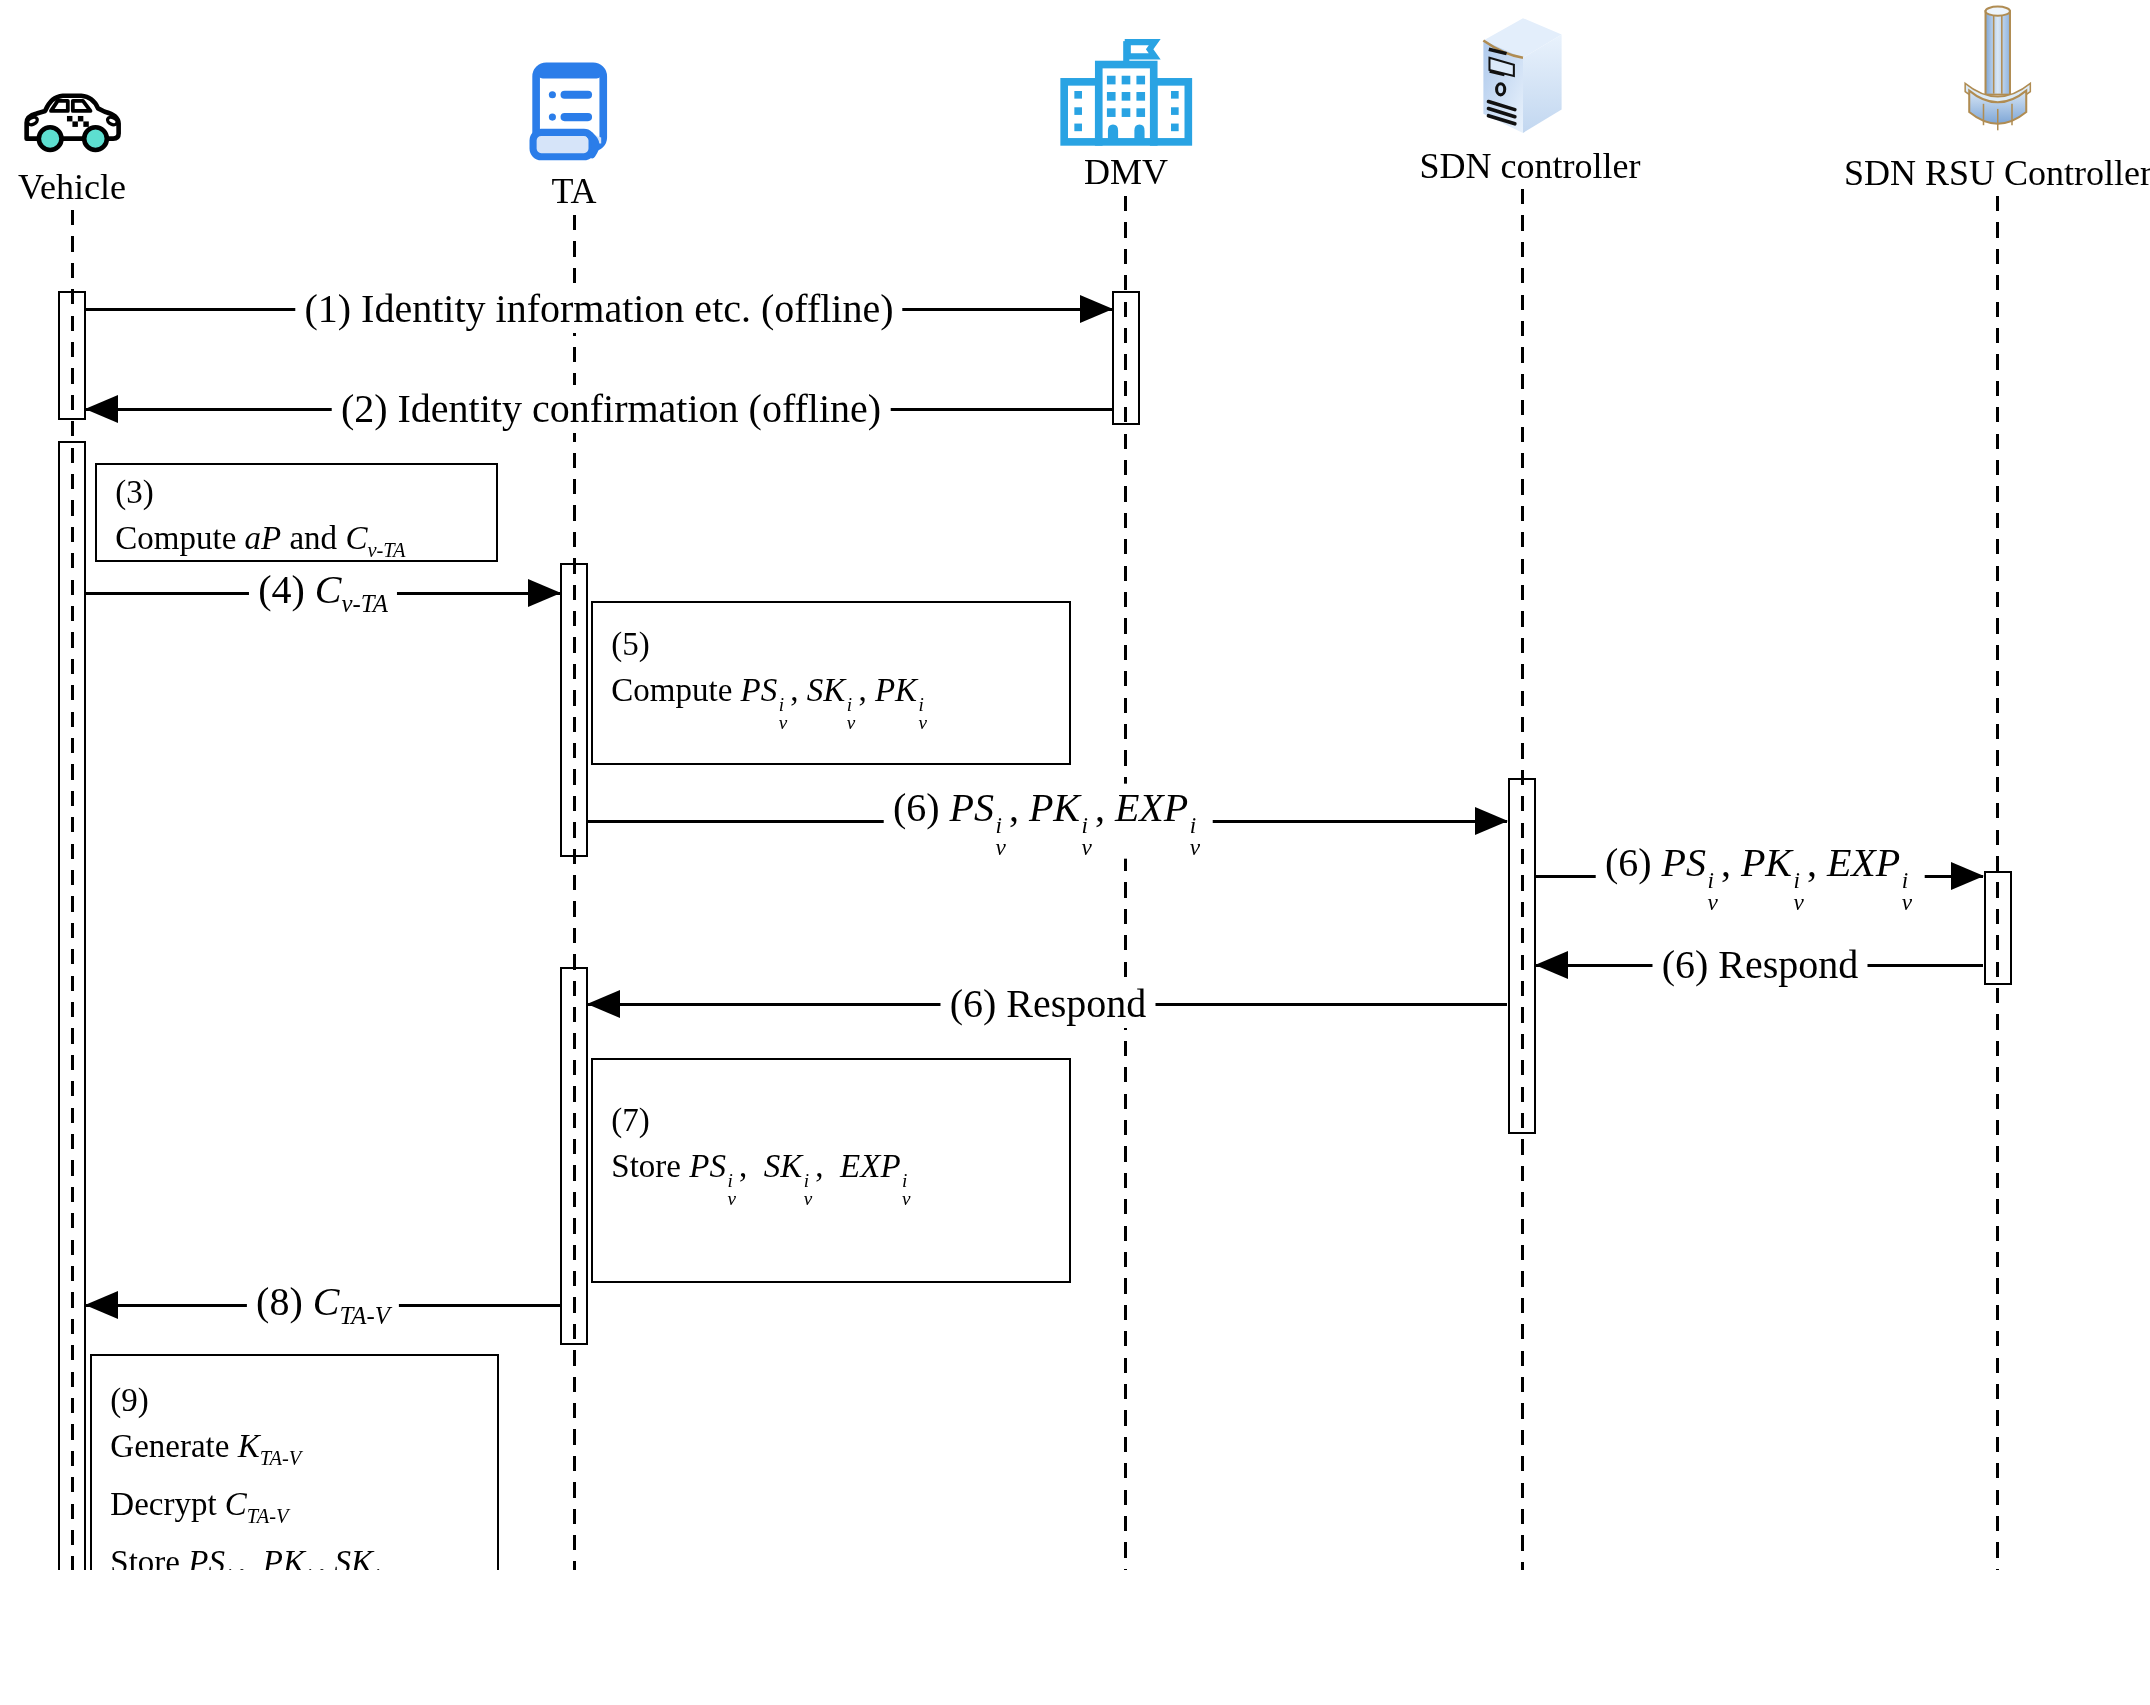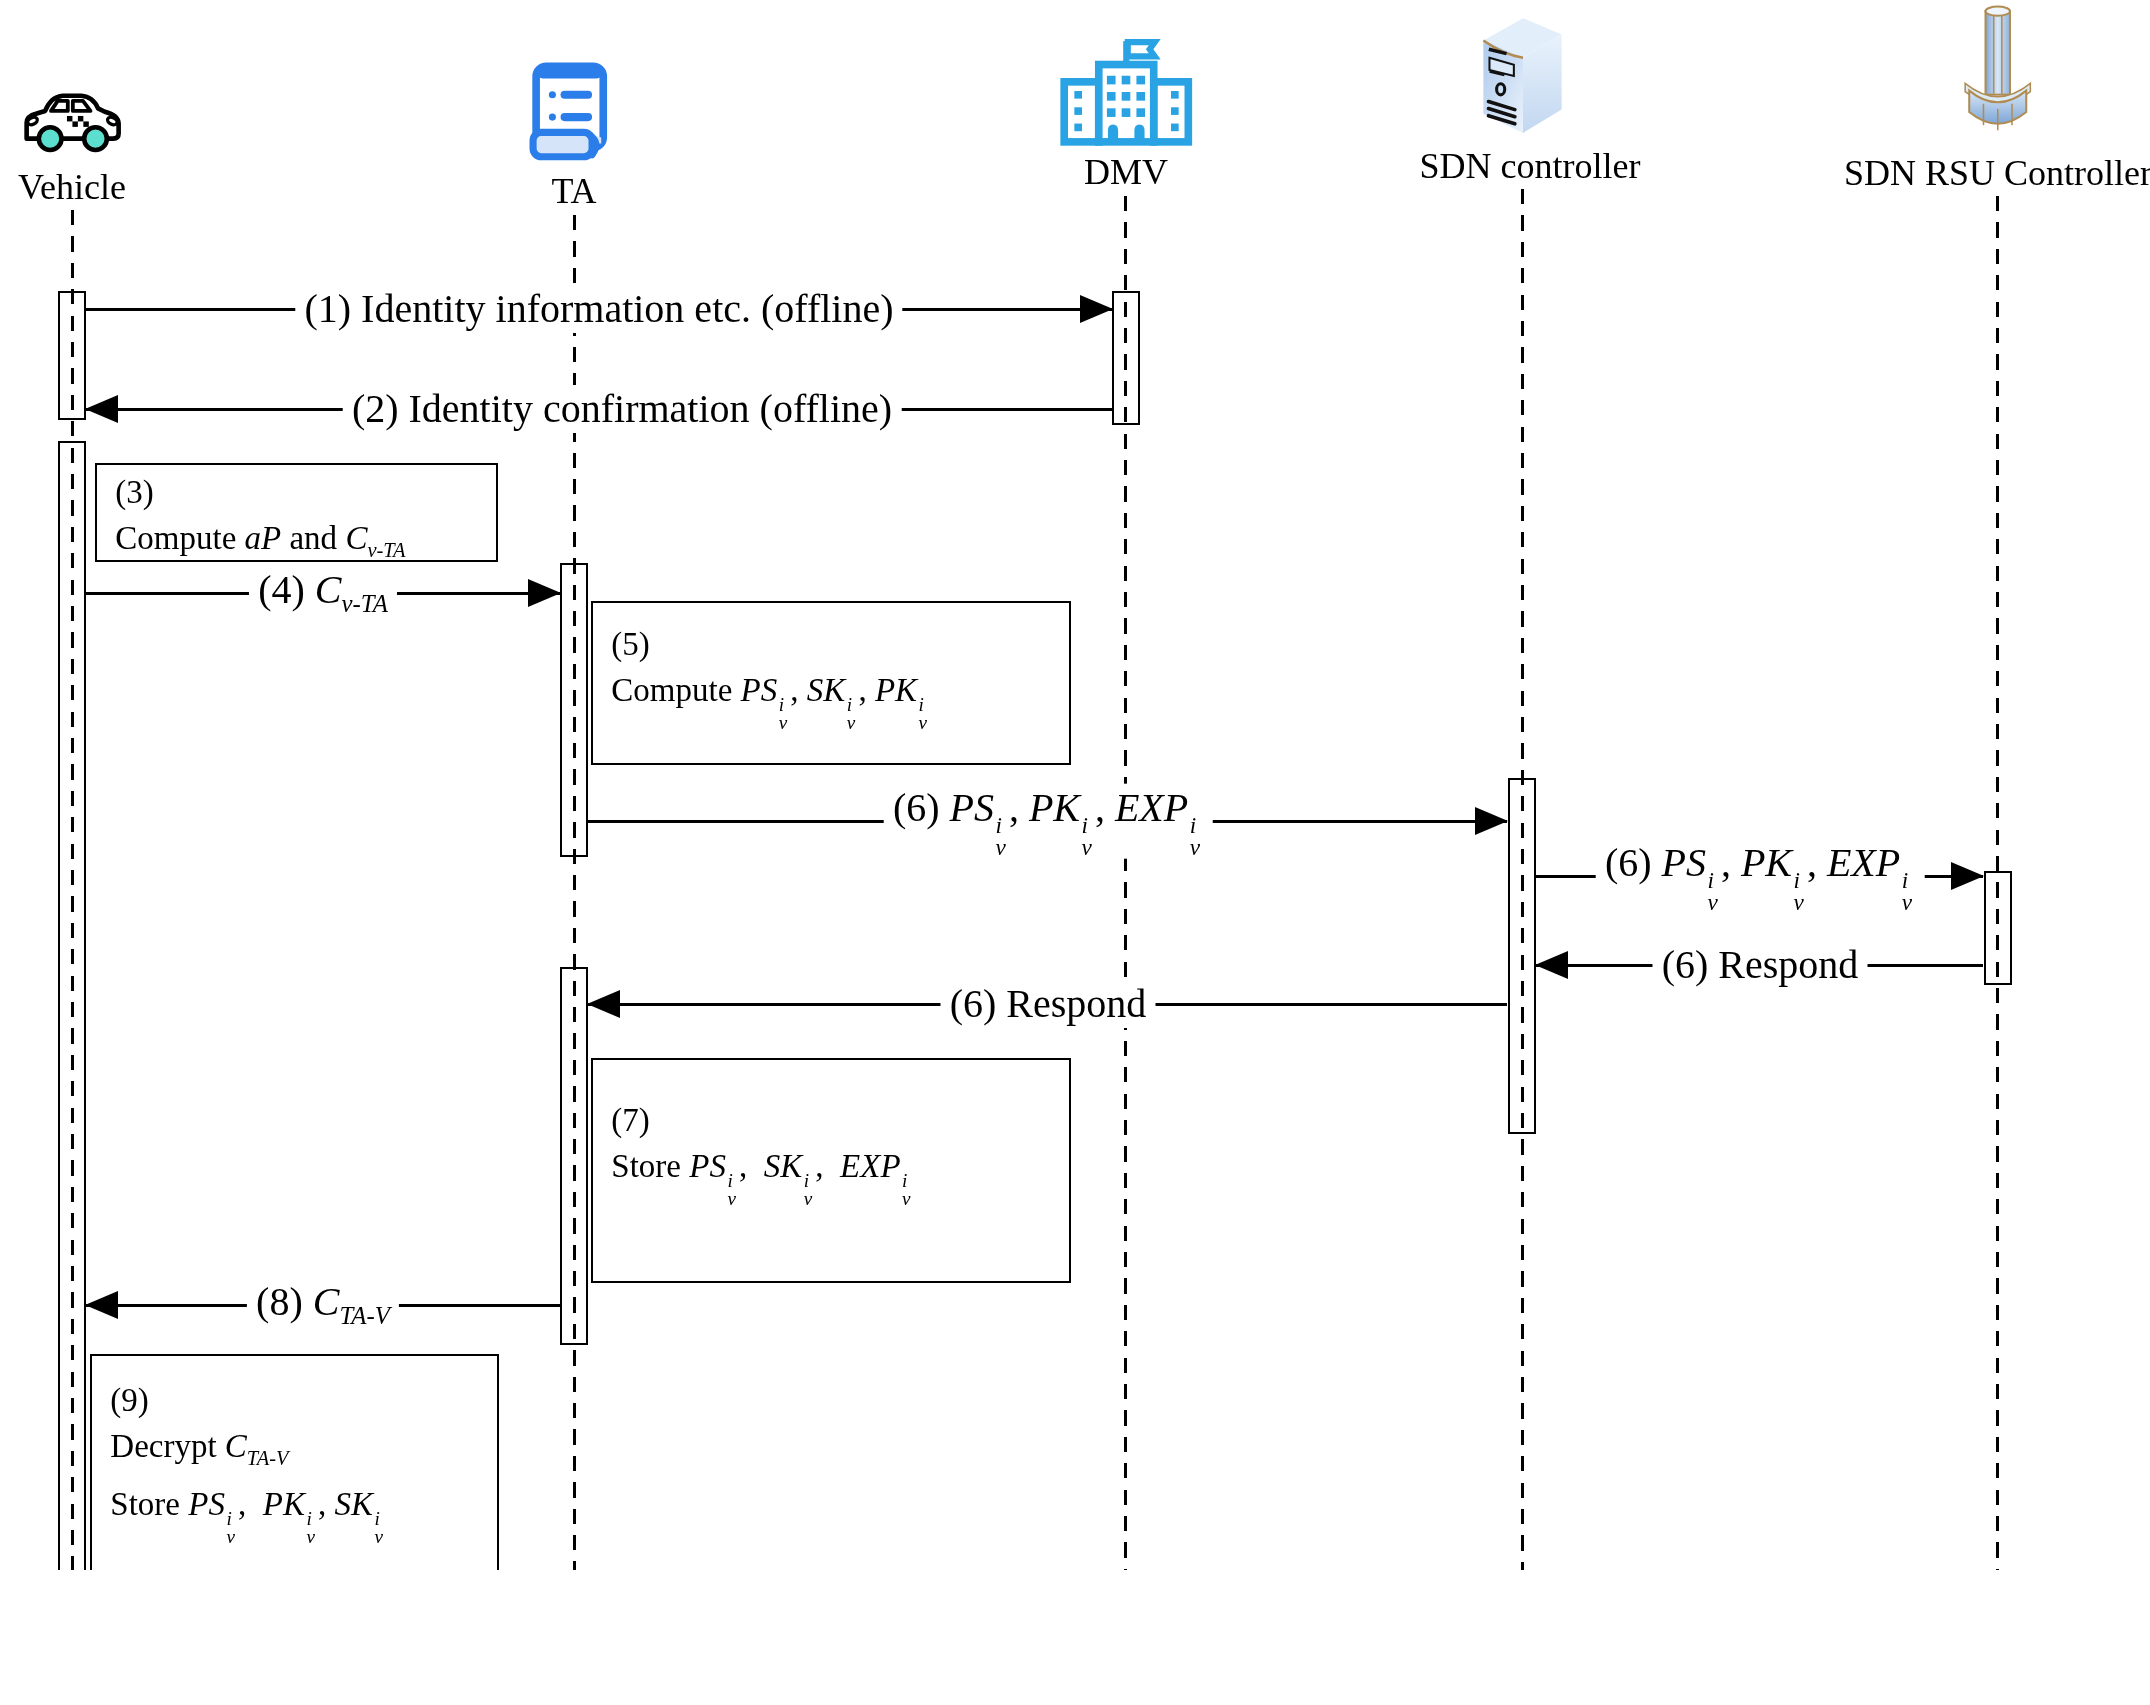--- a/index.html
+++ b/index.html
@@ -206,41 +206,42 @@
         </span>,&nbsp; <i>SK</i><span class="ss">
           <span class="sp"><i>i</i></span>
           <span class="sb"><i>v</i></span>
         </span>,&nbsp; <i>EXP</i><span class="ss">
           <span class="sp"><i>i</i></span>
           <span class="sb"><i>v</i></span>
         </span></div>
     </div>
     <div class="note" style="left: 90px; top: 1354px; width: 409px; height: 232px; padding-top: 21.4px;">
       <div class="note-line">(9)</div>
+      <div class="note-line">Generate <i>K</i><sub><i>TA-V</i></sub></div>
       <div class="note-line">Decrypt <i>C</i><sub><i>TA-V</i></sub></div>
       <div class="note-line">Store <i>PS</i><span class="ss">
           <span class="sp"><i>i</i></span>
           <span class="sb"><i>v</i></span>
         </span>,&nbsp; <i>PK</i><span class="ss">
           <span class="sp"><i>i</i></span>
           <span class="sb"><i>v</i></span>
         </span>, <i>SK</i><span class="ss">
           <span class="sp"><i>i</i></span>
           <span class="sb"><i>v</i></span>
         </span></div>
     </div>
     <div class="message" style="left: 86px; top: 309px; width: 1026px;">
       <div class="msg-line" style="left: 0px; width: 1026px;"></div>
       <div class="arrowhead right"></div>
       <div class="msg-label" style="left: 513px;">(1) Identity information etc. (offline)</div>
     </div>
     <div class="message" style="left: 86px; top: 409px; width: 1026px;">
       <div class="msg-line" style="left: 0px; width: 1026px;"></div>
       <div class="arrowhead left"></div>
-      <div class="msg-label" style="left: 536px;">(2) Identity confirmation (offline)</div>
+      <div class="msg-label" style="left: 525px;">(2) Identity confirmation (offline)</div>
     </div>
     <div class="message" style="left: 86px; top: 593px; width: 474px;">
       <div class="msg-line" style="left: 0px; width: 474px;"></div>
       <div class="arrowhead right"></div>
       <div class="msg-label" style="left: 237px;">(4) <i>C</i><sub><i>v-TA</i></sub></div>
     </div>
     <div class="message" style="left: 588px; top: 821px; width: 919px;">
       <div class="msg-line" style="left: 0px; width: 919px;"></div>
       <div class="arrowhead right"></div>
       <div class="msg-label" style="left: 460px;">(6) <i>PS</i><span class="ss">

